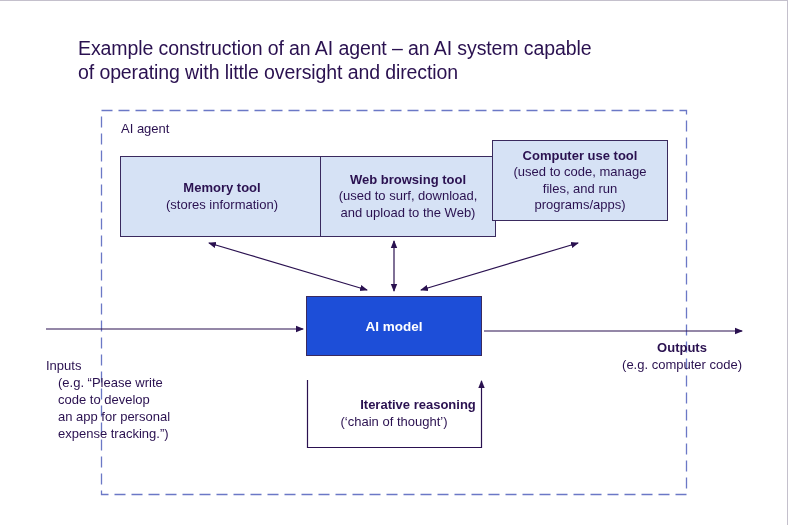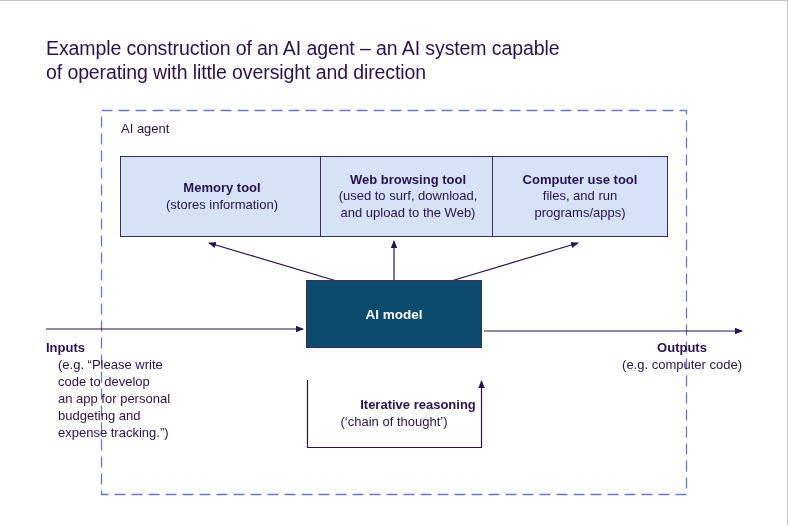--- a/index.html
+++ b/index.html
@@ -9,49 +9,49 @@
     font-family: "Liberation Sans", "DejaVu Sans", sans-serif;
     color: #2a1150;
   }
   .frame-top { position: absolute; left: 0; top: 0; width: 788px; height: 1px; background: #c4c0cc; }
   .frame-right { position: absolute; right: 0; top: 0; width: 1px; height: 525px; background: #c4c0cc; }
   .title {
     position: absolute; left: 46px; top: 36px; width: 640px;
     font-size: 19.5px; line-height: 24px; font-weight: 500; color: #2a1150;
     letter-spacing: -0.1px;
   }
-  .title div { white-space: nowrap; }
+  .title div { white-space: nowrap; margin-left: 32px; }
   svg.lines { position: absolute; left: 0; top: 0; }
   .agent-label {
     position: absolute; left: 121px; top: 121px;
     font-size: 13px; font-weight: 500; color: #2a1150;
   }
   .tool {
     position: absolute; box-sizing: border-box;
     background: #d6e2f5; border: 1.5px solid #3a2a5e;
     display: flex; flex-direction: column; align-items: center; justify-content: center;
     text-align: center; font-size: 13px; line-height: 16.5px; color: #2a1150;
   }
   .tool .t { font-weight: bold; }
   .model {
-    position: absolute; left: 306px; top: 280px; width: 176px; height: 68px;
-    box-sizing: border-box; background: #0c4a6e; border: 1.5px solid #3a2a5e;
+    position: absolute; left: 306px; top: 296px; width: 176px; height: 60px;
+    box-sizing: border-box; background: #1d4ed8; border: 1.5px solid #3a2a5e;
     display: flex; align-items: center; justify-content: center;
     color: #ffffff; font-size: 13.5px; font-weight: bold;
   }
   .reason {
     position: absolute; left: 307px; top: 396px; width: 174px;
     text-align: center; font-size: 13px; line-height: 17px; color: #2a1150;
   }
   .reason .t { font-weight: bold; padding-left: 48px; }
   .inputs {
     position: absolute; left: 46px; top: 339px; width: 170px;
     font-size: 13px; line-height: 17px; color: #2a1150;
   }
-  .inputs .t { font-weight: bold; }
+  .inputs .t { font-weight: normal; margin-top: 18px; }
   .inputs .l { white-space: nowrap; margin-left: 12px; }
   .outputs {
     position: absolute; right: 46px; top: 339px;
     text-align: center; font-size: 13px; line-height: 17px; color: #2a1150;
   }
   .outputs .t { font-weight: bold; }
 </style>
 </head>
 <body>
 
@@ -91,40 +91,40 @@
   <div class="t">Memory tool</div>
   <div>(stores information)</div>
 </div>
 
 <div class="tool" style="left:320px; top:156px; width:176px; height:81px;">
   <div class="t">Web browsing tool</div>
   <div>(used to surf, download,</div>
   <div>and upload to the Web)</div>
 </div>
 
-<div class="tool" style="left:492px; top:156px; width:176px; height:81px;">
+<div class="tool" style="left:492px; top:140px; width:176px; height:81px;">
   <div class="t">Computer use tool</div>
+  <div>(used to code, manage</div>
   <div>files, and run</div>
   <div>programs/apps)</div>
 </div>
 
 <div class="model">
   <span>AI model</span>
 </div>
 
 <div class="reason">
   <div class="t">Iterative reasoning</div>
   <div>(‘chain of thought’)</div>
 </div>
 
 <div class="inputs">
   <div class="t">Inputs</div>
   <div class="l">(e.g. “Please write</div>
   <div class="l">code to develop</div>
   <div class="l">an app for personal</div>
-  <div class="l">budgeting and</div>
   <div class="l">expense tracking.”)</div>
 </div>
 
 <div class="outputs">
   <div class="t">Outputs</div>
   <div>(e.g. computer code)</div>
 </div>
 
 </body></html>

